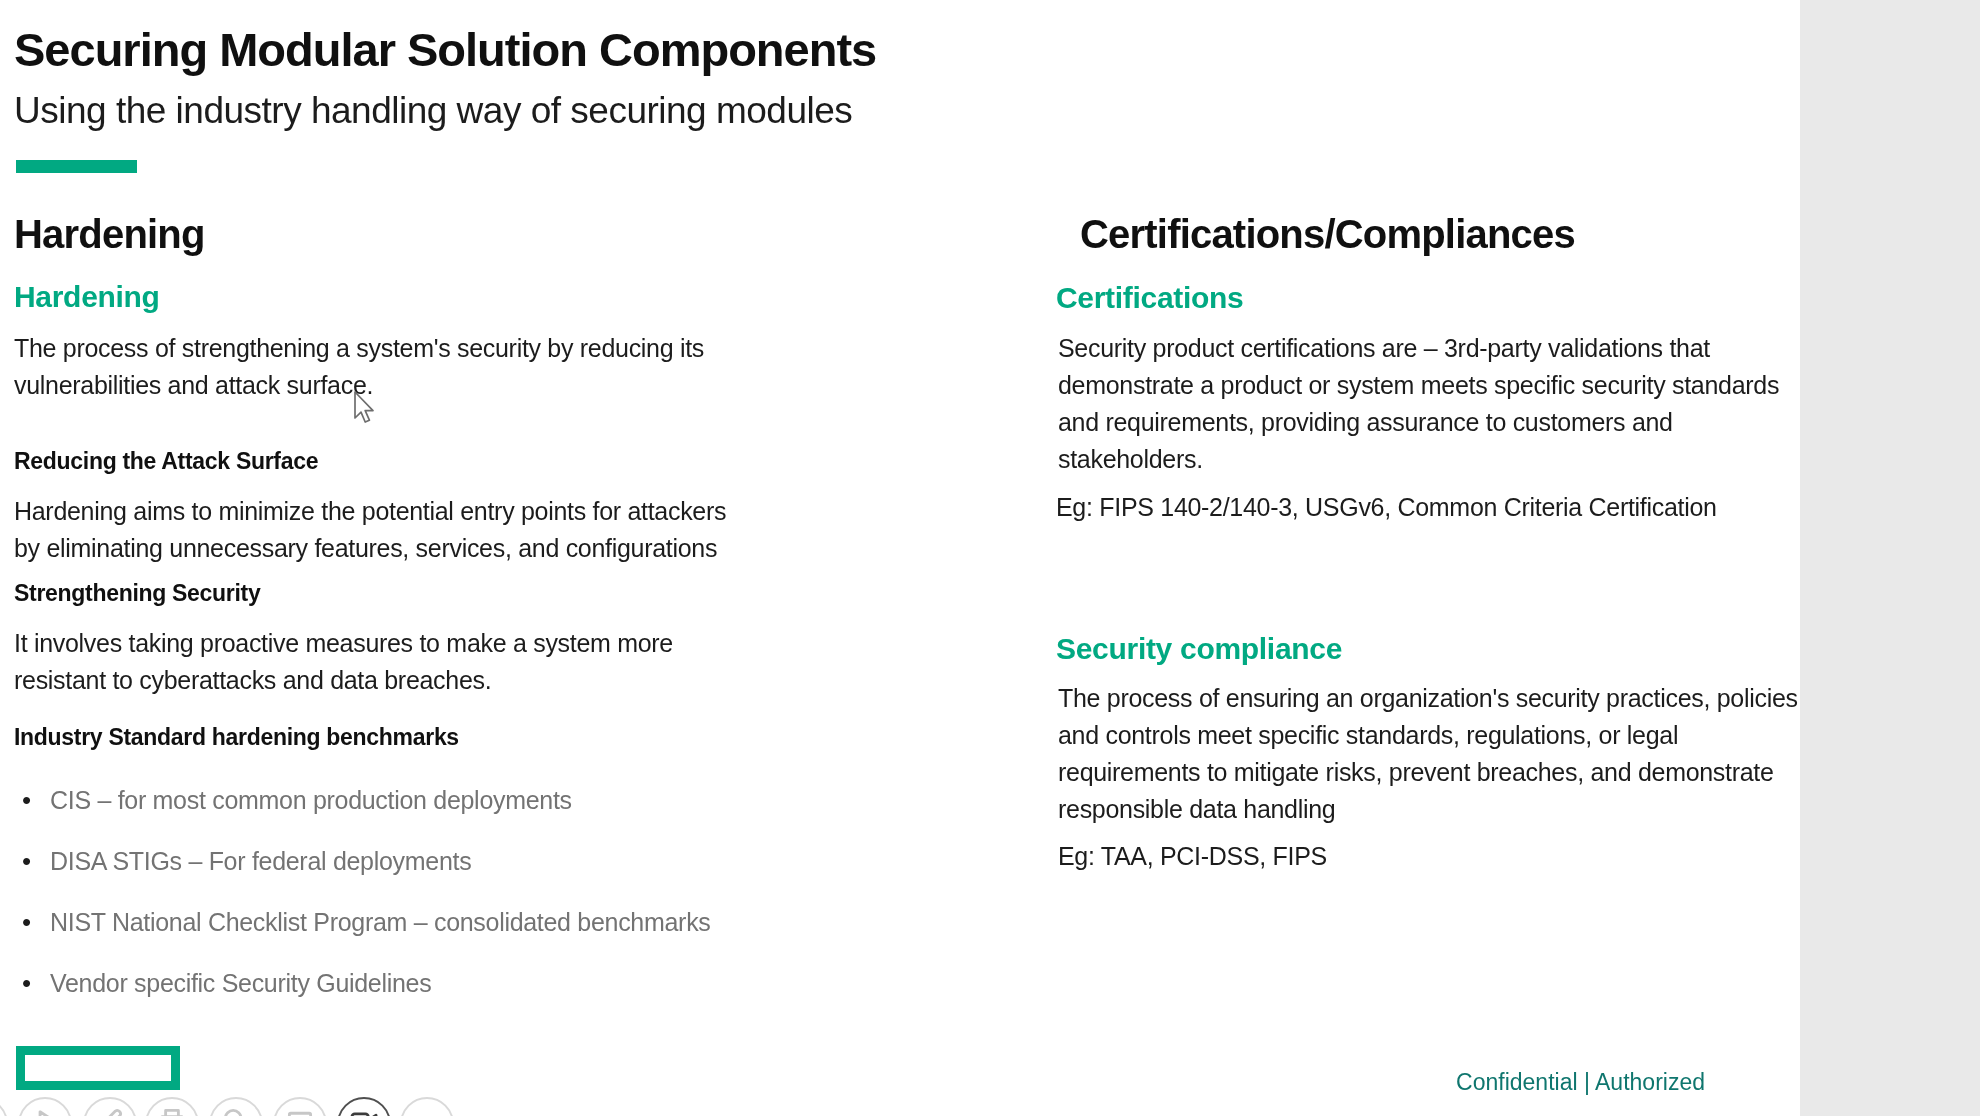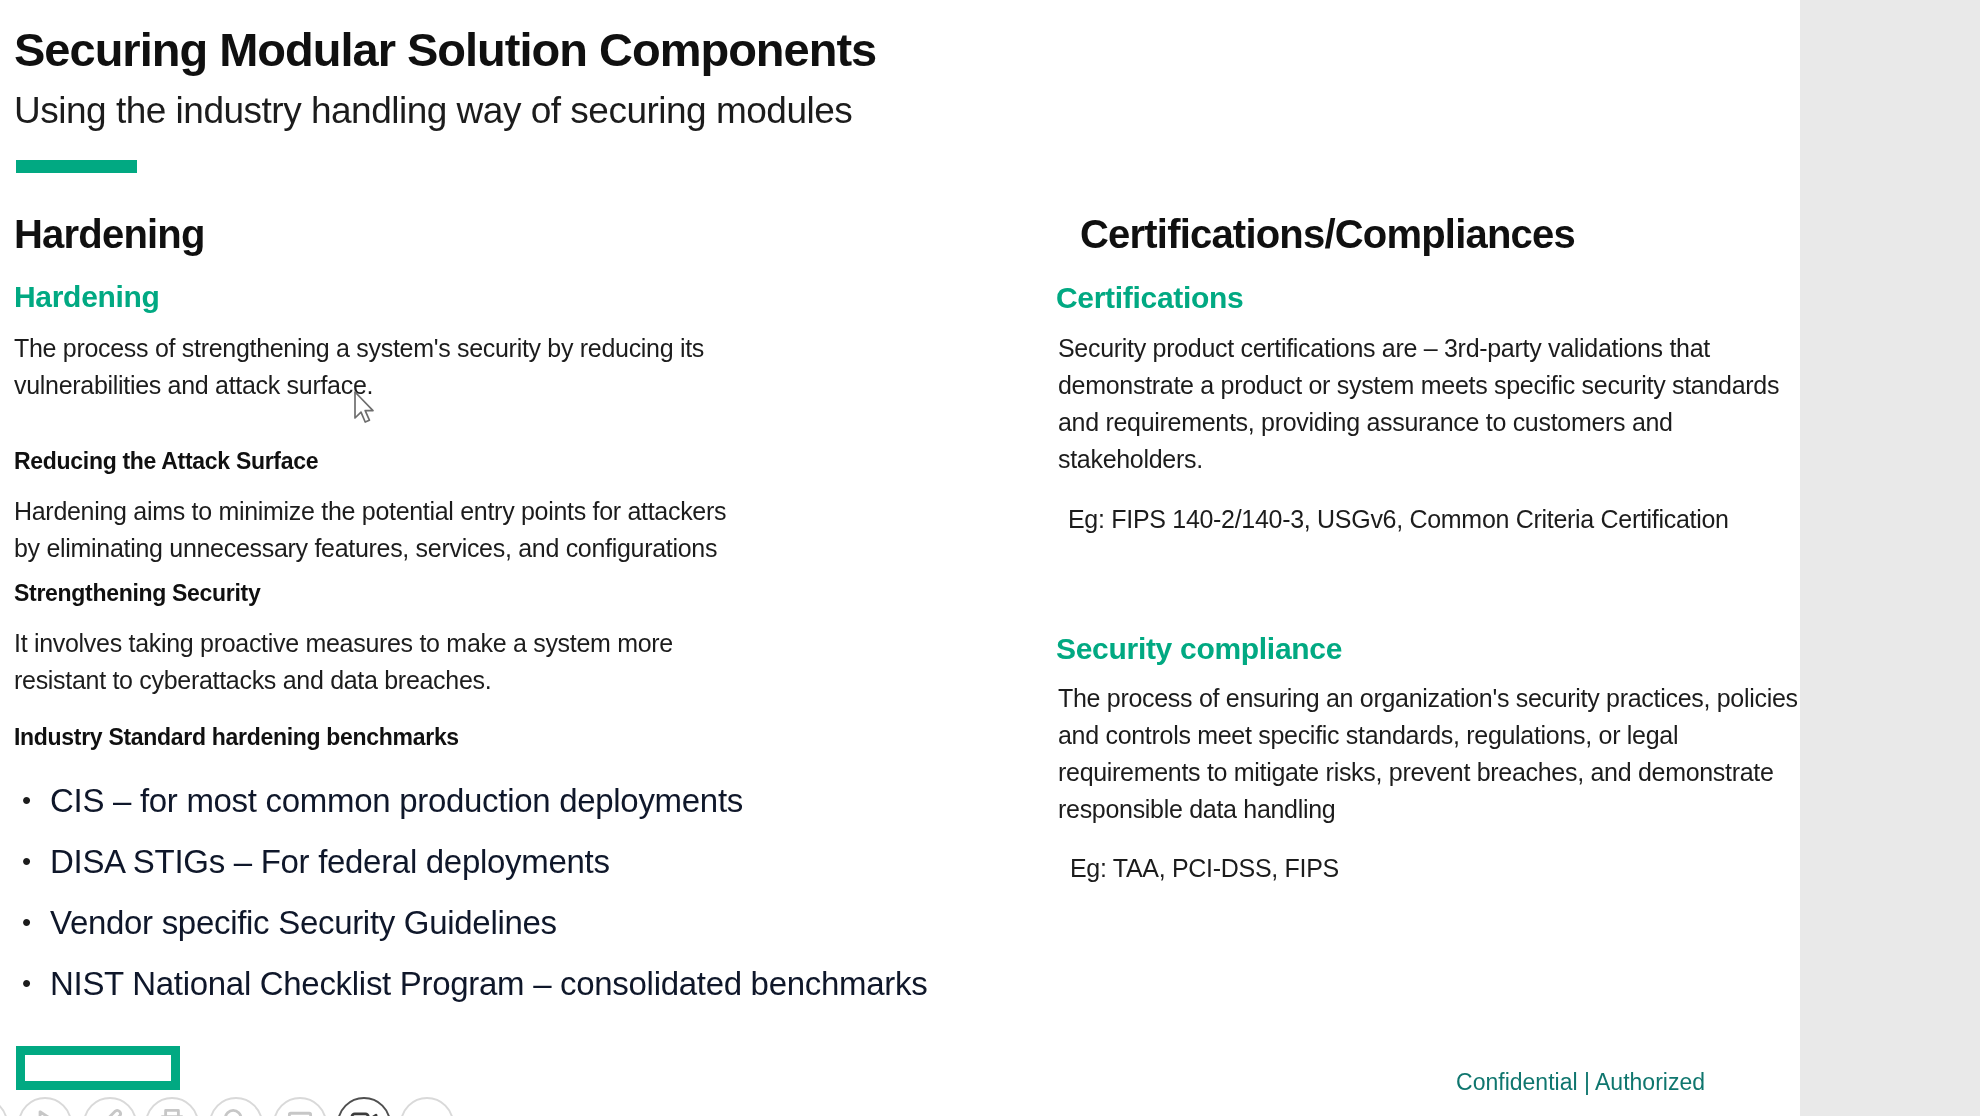--- a/index.html
+++ b/index.html
@@ -35,26 +35,26 @@
     font-size:23px;font-weight:700;color:#101010;
     letter-spacing:-0.3px;margin:0;white-space:nowrap;
   }
   .body-text{
     font-size:25px;font-weight:400;color:#1c1c1c;
     line-height:37px;letter-spacing:-0.3px;
     margin:0;white-space:pre-line;
   }
   .eg-text{
     font-size:25px;font-weight:400;color:#1c1c1c;
-    line-height:37px;letter-spacing:-0.3px;margin:12px;white-space:nowrap;
+    line-height:37px;letter-spacing:-0.3px;margin:0;white-space:nowrap;
   }
   ul.benchmark-list{list-style:none;margin:0;padding:0;}
   ul.benchmark-list li{
     position:relative;
-    font-size:33px;line-height:37px;letter-spacing:-0.3px;color:#0f172a;
+    font-size:25px;line-height:37px;letter-spacing:-0.3px;color:#737373;
     padding-left:36px;margin-bottom:24px;white-space:nowrap;
   }
   ul.benchmark-list li::before{
     content:"\2022";
     position:absolute;left:8px;top:0;
     font-size:26px;color:#1c1c1c;
   }
   .logo-mark{
     left:16px;top:1046px;
     width:146px;height:26px;
@@ -101,22 +101,22 @@
 by eliminating unnecessary features, services, and configurations</p>
 
   <h4 class="abs sub-bold" style="left:14px;top:580px;">Strengthening Security</h4>
   <p class="abs body-text" style="left:14px;top:625px;width:900px;">It involves taking proactive measures to make a system more
 resistant to cyberattacks and data breaches.</p>
 
   <h4 class="abs sub-bold" style="left:14px;top:724px;">Industry Standard hardening benchmarks</h4>
   <ul class="abs benchmark-list" style="left:14px;top:782px;">
     <li>CIS – for most common production deployments</li>
     <li>DISA STIGs – For federal deployments</li>
+    <li>NIST National Checklist Program – consolidated benchmarks</li>
     <li>Vendor specific Security Guidelines</li>
-    <li>NIST National Checklist Program – consolidated benchmarks</li>
   </ul>
 
   <h2 class="abs col-heading" style="left:1056px;top:212px;margin-left:24px;">Certifications/Compliances</h2>
 
   <h3 class="abs sub-green" style="left:1056px;top:281px;color:#01A982;">Certifications</h3>
   <p class="abs body-text" style="left:1058px;top:330px;width:930px;">Security product certifications are – 3rd-party validations that
 demonstrate a product or system meets specific security standards
 and requirements, providing assurance to customers and
 stakeholders.</p>
   <p class="abs eg-text" style="left:1056px;top:489px;">Eg: FIPS 140-2/140-3, USGv6, Common Criteria Certification</p>

